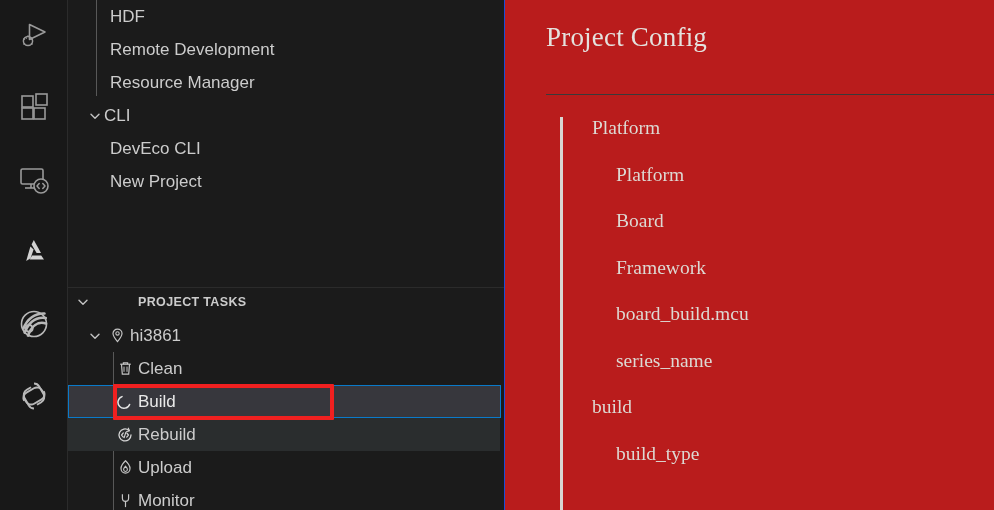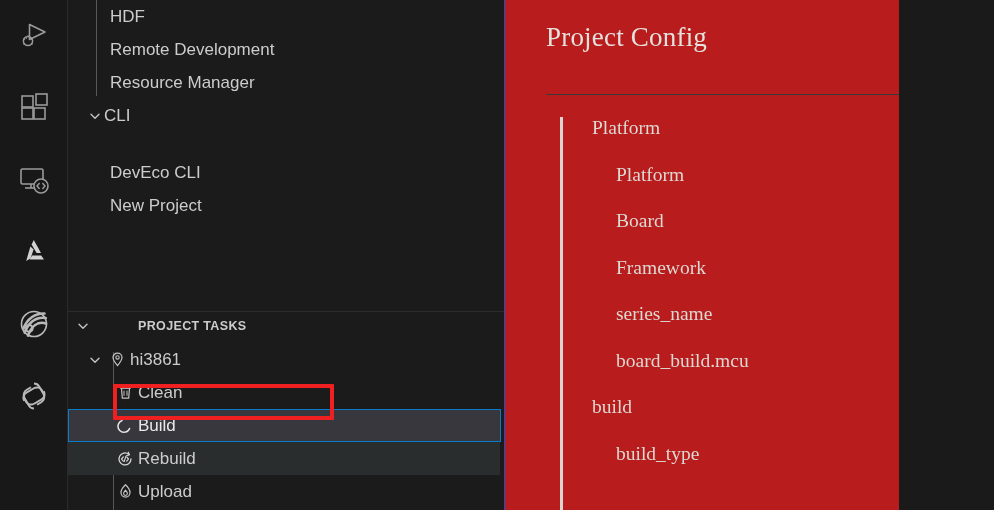--- a/index.html
+++ b/index.html
@@ -2,21 +2,21 @@
 <html><head>
 <meta charset="utf-8">
 <style>
   * { box-sizing: border-box; margin: 0; padding: 0; }
   html, body {
     width: 994px; height: 510px;
     background: #1a1a1a;
     font-family: "Liberation Sans", sans-serif;
     overflow: hidden;
   }
-  #app { position: relative; width: 899px; height: 510px; display: flex; }
+  #app { position: relative; width: 994px; height: 510px; display: flex; }
 
   
   #activity-bar {
     width: 68px; height: 510px;
     background: #181818;
     border-right: 1px solid #2b2b2b;
     display: flex; flex-direction: column; align-items: center;
     flex: 0 0 68px;
   }
   .act-item {
@@ -224,21 +224,21 @@
 
       <div class="row" style="padding-left:18px;">
         <span class="twisty">
           <svg width="14" height="14" viewBox="0 0 14 14" fill="none">
             <path d="M3 5.2 L7 9.2 L11 5.2" stroke="#c5c5c5" stroke-width="1.4" fill="none" stroke-linecap="round" stroke-linejoin="round"></path>
           </svg>
         </span>
         <span class="label">CLI</span>
       </div>
 
-      <div class="row" style="padding-left:42px;margin-top:24px;">
+      <div class="row" style="padding-left:42px;">
         <span class="label">DevEco CLI</span>
       </div>
 
       <div class="row" style="padding-left:42px;">
         <span class="label">New Project</span>
       </div>
 
     </div>
 
     <div class="section-sep" style="margin-top:89px;"></div>
@@ -344,24 +344,24 @@
       <div class="p-item lvl2">
         <span>Platform</span>
       </div>
       <div class="p-item lvl2">
         <span>Board</span>
       </div>
       <div class="p-item lvl2">
         <span>Framework</span>
       </div>
       <div class="p-item lvl2">
+        <span>board_build.mcu</span>
+      </div>
+      <div class="p-item lvl2">
         <span>series_name</span>
-      </div>
-      <div class="p-item lvl2">
-        <span>board_build.mcu</span>
       </div>
       <div class="p-item lvl1">
         <span>build</span>
       </div>
       <div class="p-item lvl2">
         <span>build_type</span>
       </div>
     </div>
 
   </div>

